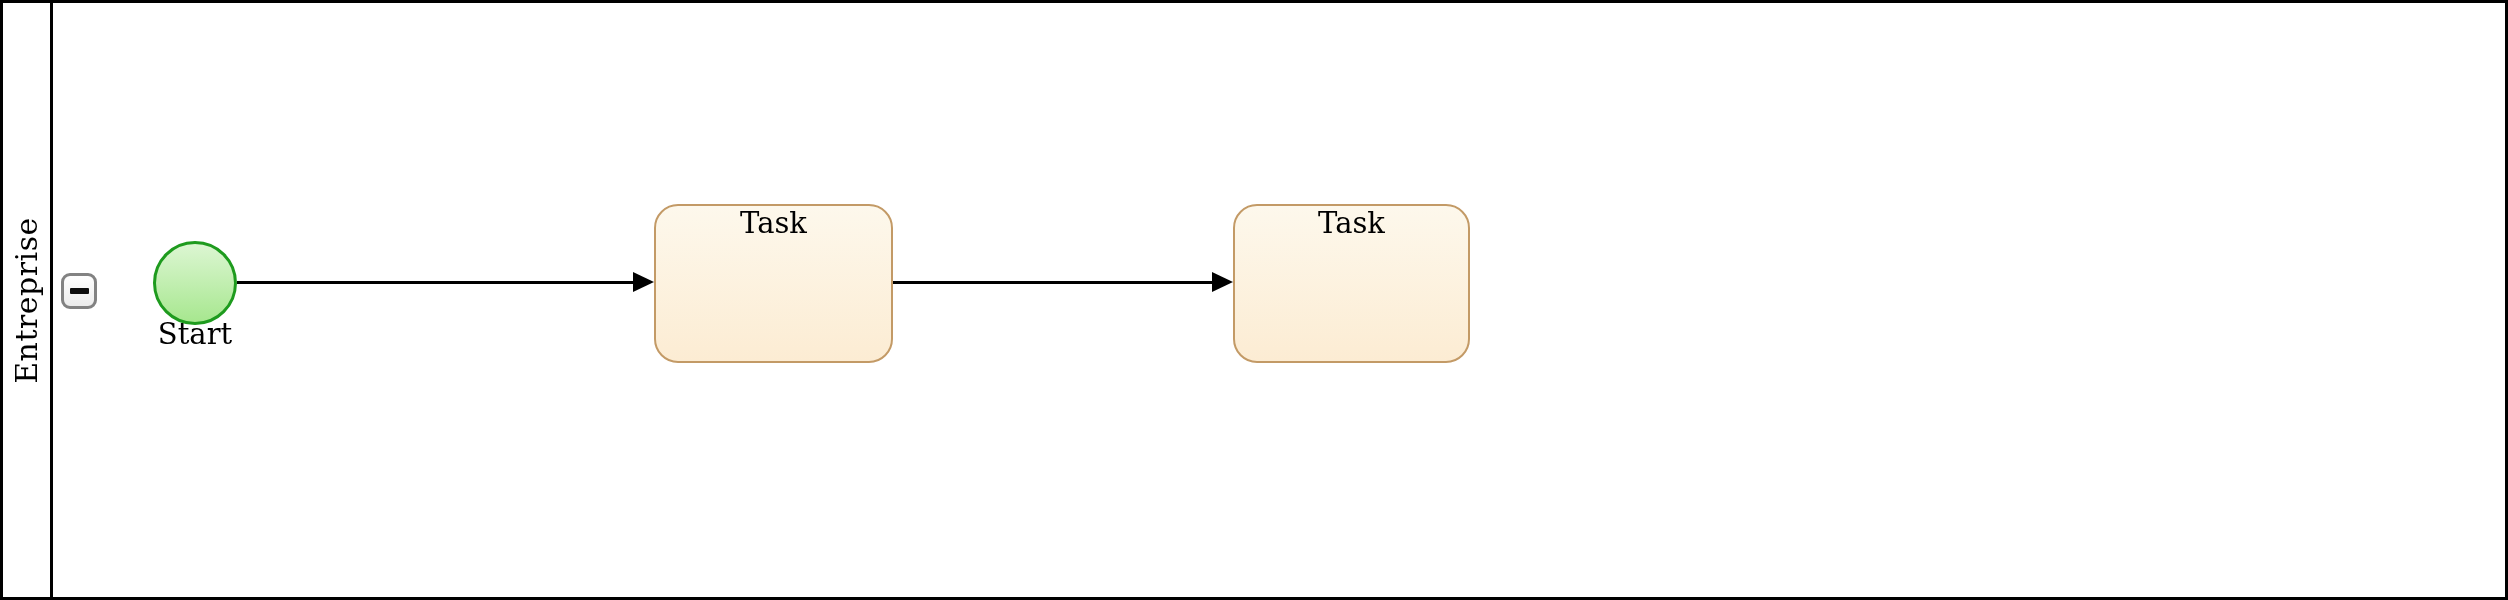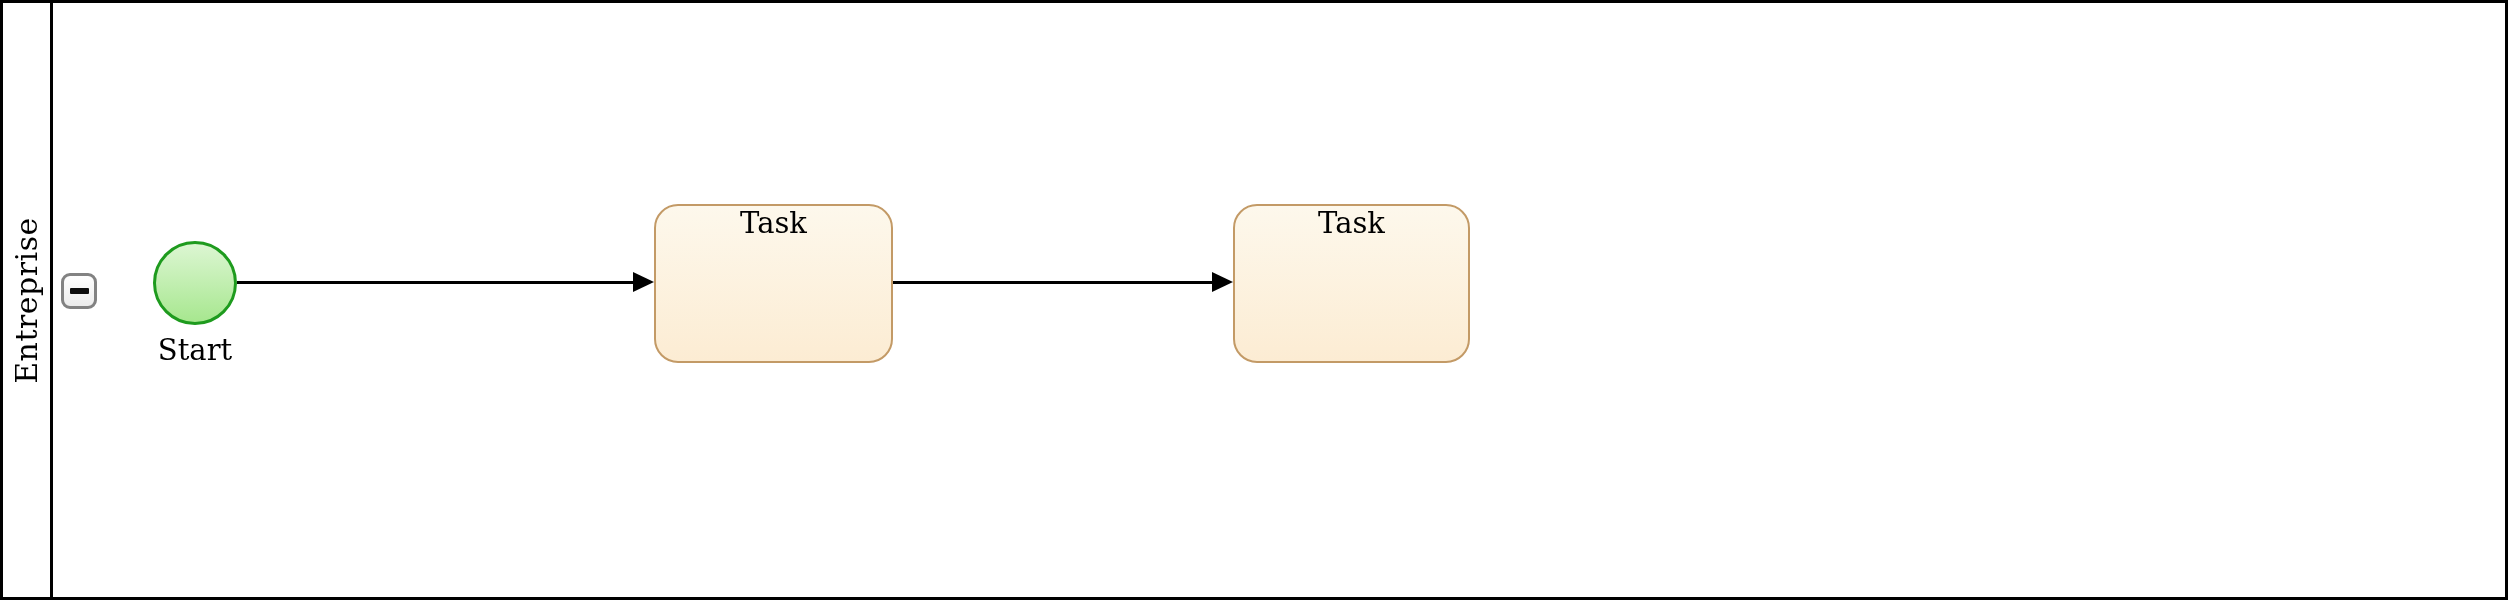--- a/index.html
+++ b/index.html
@@ -75,21 +75,21 @@
     width: 84px;
     height: 84px;
     border-radius: 50%;
     border: 3px solid #1e9b1e;
     box-sizing: border-box;
     background: linear-gradient(180deg, #dcf6d2 0%, #a7e78f 100%);
   }
   .start-label {
     position: absolute;
     left: 122px;
-    top: 330px;
+    top: 314px;
     width: 140px;
     text-align: center;
     font-size: 29px;
     color: #000000;
   }
   
   .edge-line {
     position: absolute;
     height: 3px;
     background: #000000;

